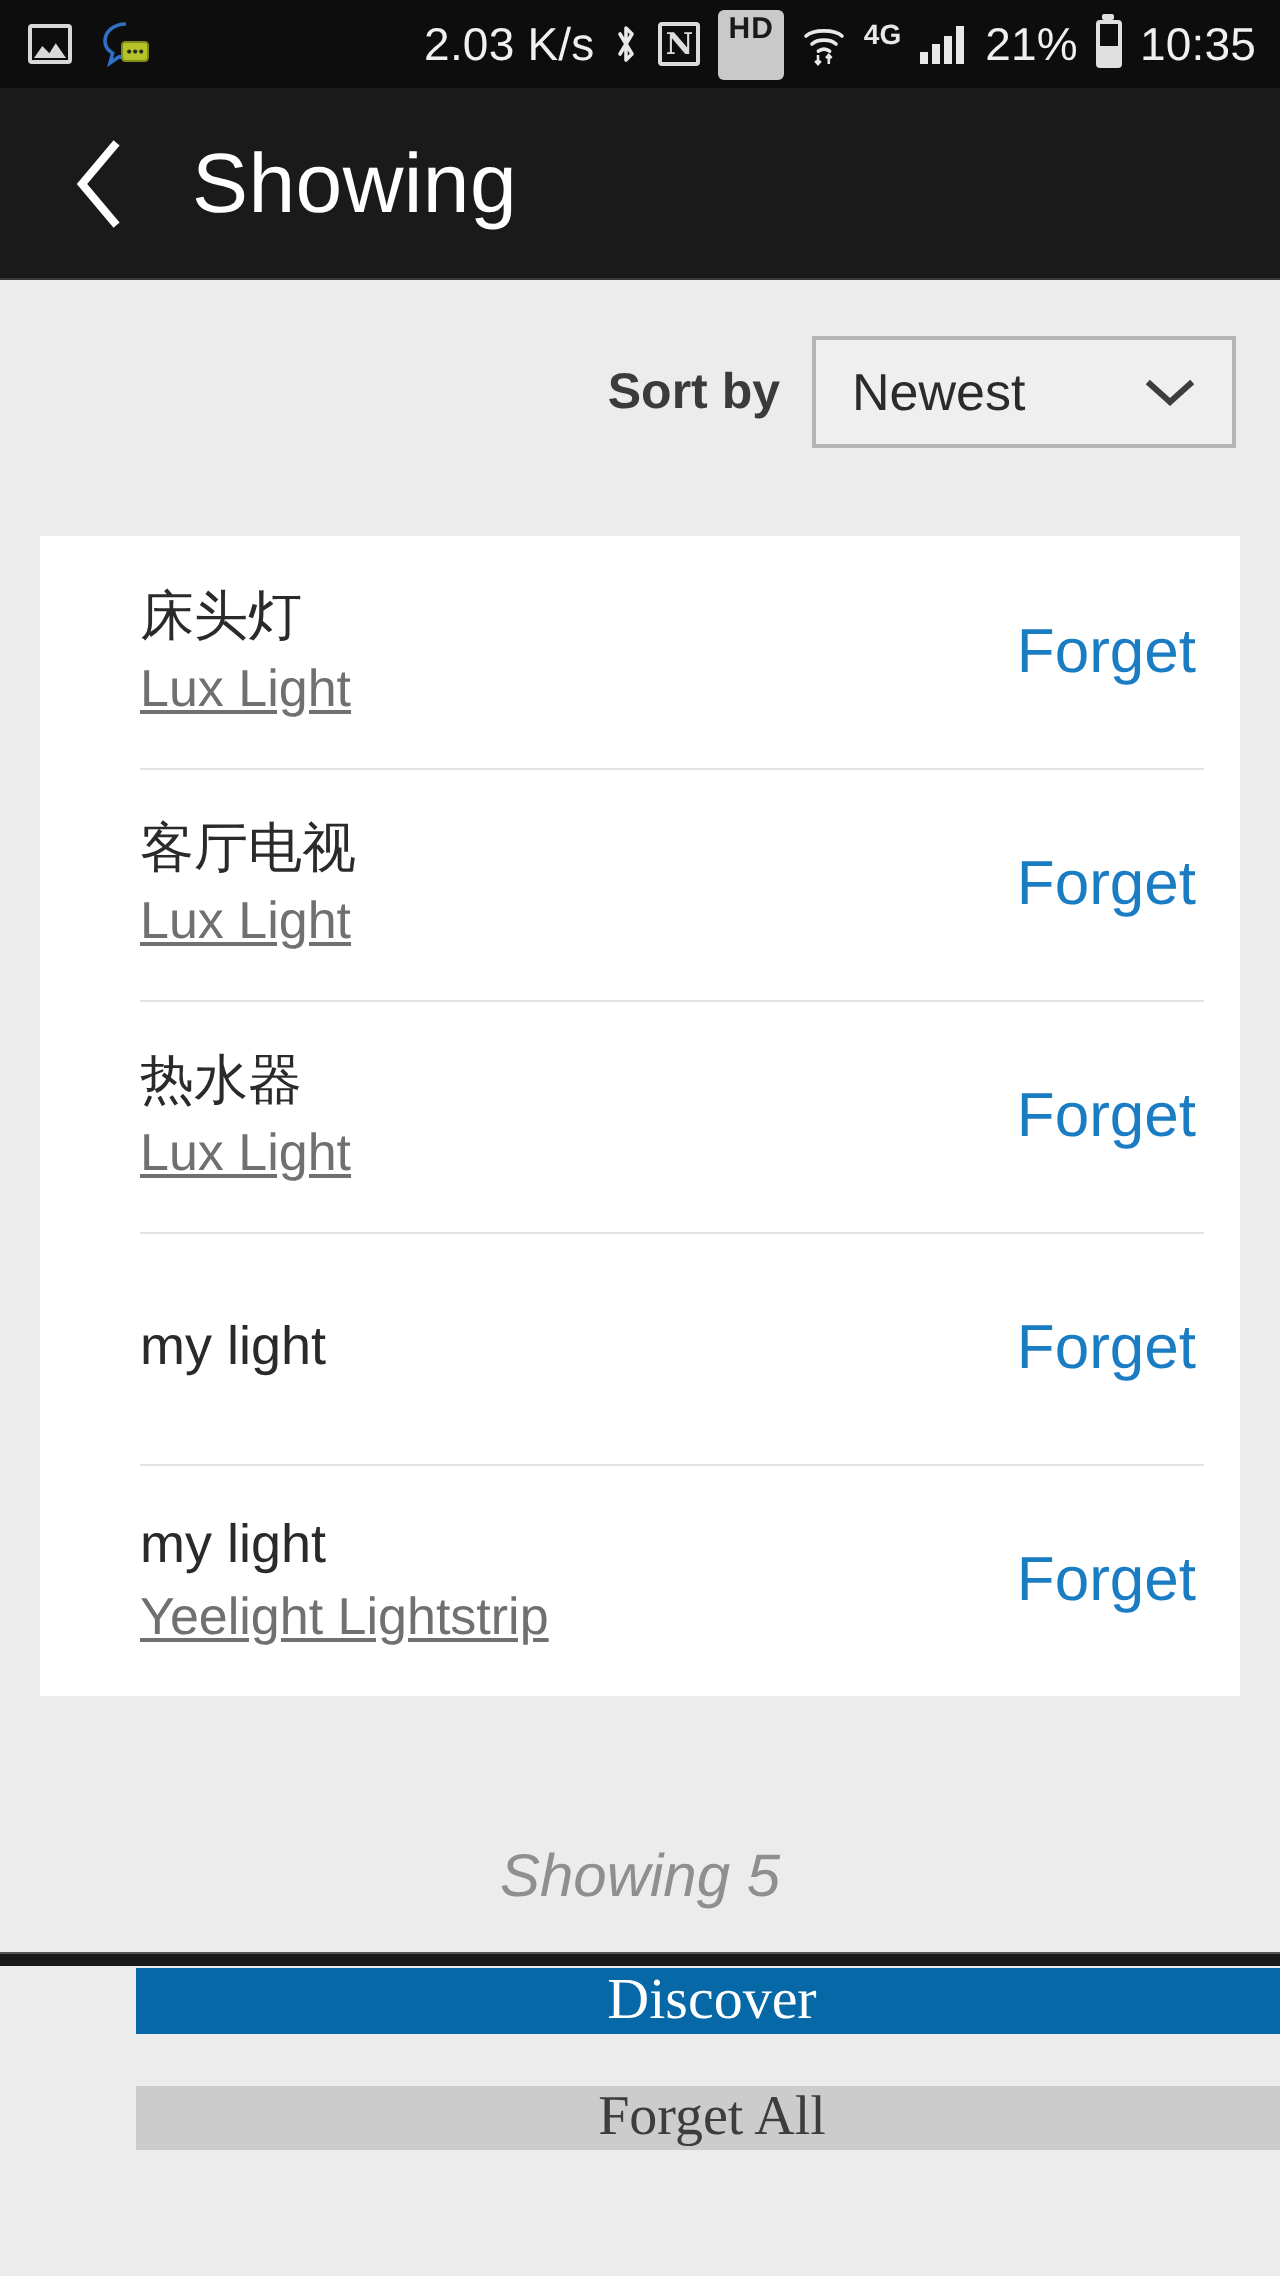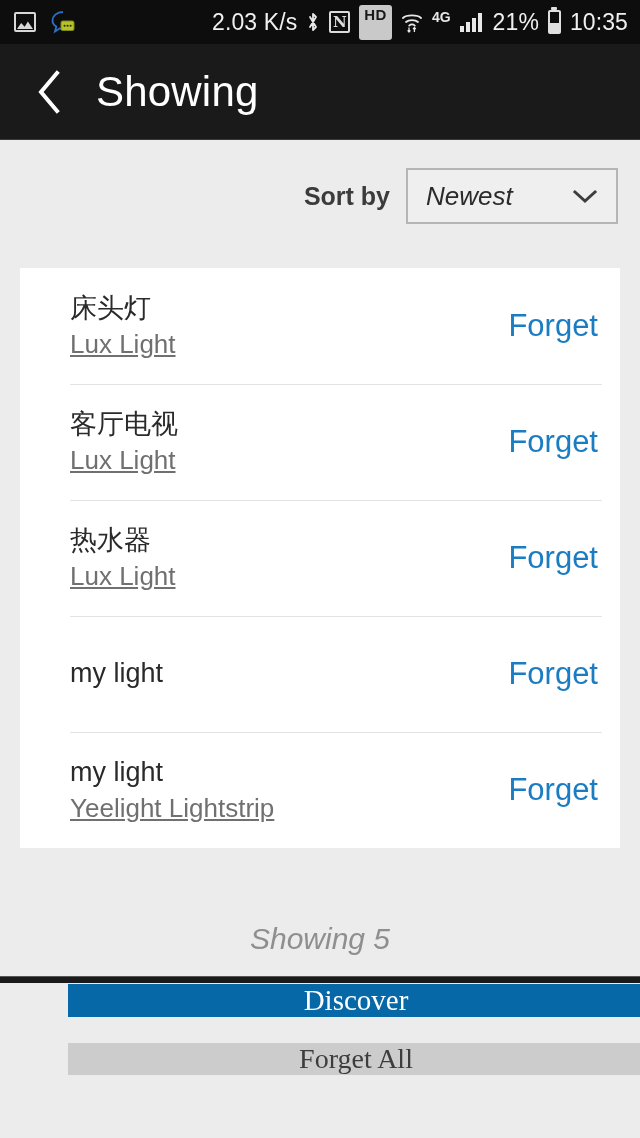--- a/index.html
+++ b/index.html
@@ -160,21 +160,20 @@
   }
   .sort-select {
     width: 212px;
     height: 56px;
     border: 2px solid #b5b5b5;
     background: #efefef;
     display: flex;
     align-items: center;
     padding: 0 18px 0 18px;
     cursor: pointer;
-    font-style: italic;
   }
   .sort-value {
     font-size: 26px;
     color: #2b2b2b;
     font-weight: 300;
     white-space: nowrap;
   }
   .chev { margin-left: auto; width: 26px; height: 16px; display: block; }
 
   

